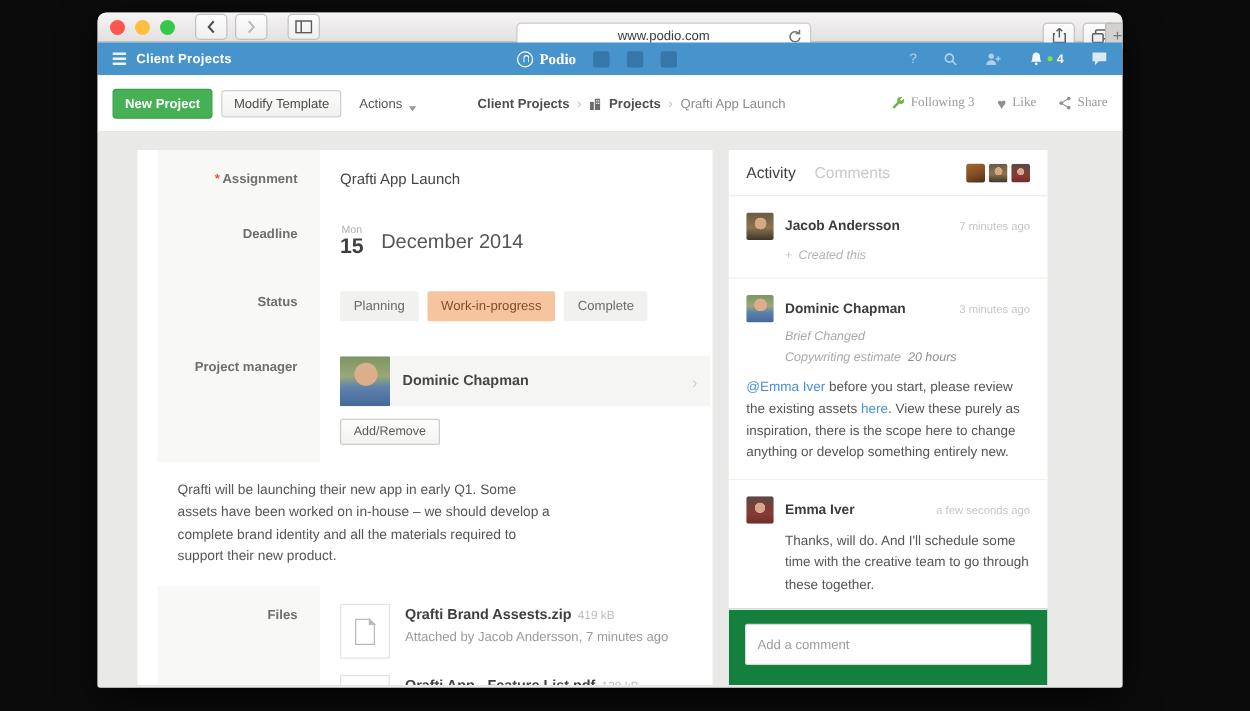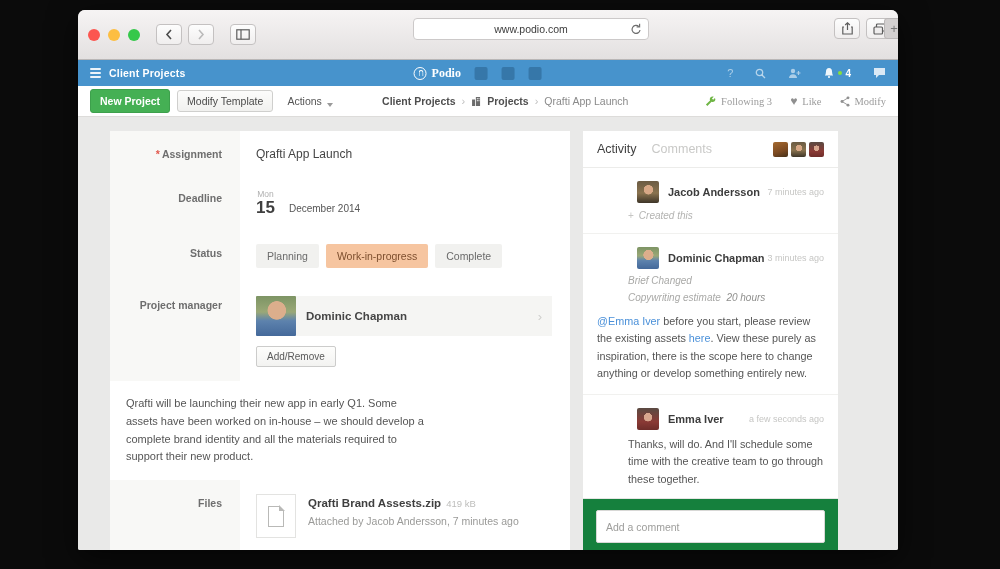--- a/index.html
+++ b/index.html
@@ -6,21 +6,21 @@
   html,body { width:1000px; height:569px; background:#0b0b0b; overflow:hidden;
               font-family:"Liberation Sans","DejaVu Sans",sans-serif; }
   .stage { position:relative; width:1000px; height:569px; }
 
   
   .window { position:absolute; left:78px; top:10px; width:820px; height:540px;
             border-radius:7px 7px 2px 2px; overflow:hidden; background:#e9e9e8;
             box-shadow:0 8px 30px rgba(0,0,0,.6); }
 
   
-  .chrome { position:relative; height:50px; background:linear-gradient(#f6f4f4,#e3e0e0);
+  .chrome { position:relative; height:24px; background:linear-gradient(#f6f4f4,#e3e0e0);
             border-bottom:1px solid #b9b6b6; display:flex; align-items:center; padding:0 10px; }
   .traffic { display:flex; gap:8px; margin-right:16px; }
   .light { width:12px; height:12px; border-radius:50%; }
   .light.red{ background:#fc5650; } .light.yellow{ background:#fdbe41; } .light.green{ background:#35c84a; }
   .chrome-btn { height:21px; min-width:26px; display:flex; align-items:center; justify-content:center;
                 background:linear-gradient(#fdfdfd,#f0eeee); border:1px solid #c4c1c1; border-radius:4px;
                 color:#5d5d5d; font-size:12px; margin-right:6px; }
   .chrome-btn.fwd svg { opacity:.35; }
   .addressbar { position:absolute; left:335px; top:8px; width:236px; height:22px; background:#fff;
                 border:1px solid #ccc9c9; border-radius:4px; display:flex; align-items:center;
@@ -42,21 +42,21 @@
   .logo-ring::after { content:""; position:absolute; left:3.5px; top:2.5px; width:3px; height:5px;
                       border:1.5px solid #fff; border-radius:3px 3px 0 0; border-bottom:none; }
   .appicon { width:13px; height:13px; background:rgba(10,48,80,.28); border-radius:2px; }
   .nav-right { margin-left:auto; display:flex; align-items:center; gap:22px; }
   .nav-ico { color:rgba(255,255,255,.55); font-size:11px; display:flex; align-items:center; }
   .notif { display:flex; align-items:center; gap:3px; }
   .notif .dot { width:4px; height:4px; border-radius:50%; background:#86e03a; }
   .notif .cnt { color:#fff; font-size:10px; font-weight:bold; }
 
   
-  .toolbar { height:31px; background:#fff; border-bottom:1px solid #dddcda; display:flex;
+  .toolbar { height:46px; background:#fff; border-bottom:1px solid #dddcda; display:flex;
              align-items:center; padding:0 12px; position:relative; }
   .btn-green { background:#45b054; color:#fff; font-size:10.5px; font-weight:bold;
                padding:5px 9px; border-radius:3px; border:1px solid #3da04c; }
   .btn-plain { background:linear-gradient(#fcfcfb,#f1f1ef); color:#4a4a4a; font-size:10.5px;
                padding:4px 9px; border-radius:3px; border:1px solid #cfcfcd; margin-left:7px; }
   .actions { margin-left:14px; font-size:10.5px; color:#555; display:flex; align-items:flex-end; gap:5px; }
   .caret-down { width:0; height:0; border-left:3.5px solid transparent; border-right:3.5px solid transparent;
                 border-top:4px solid #9a9a9a; }
   .breadcrumb { position:absolute; left:50%; transform:translateX(-43%); display:flex; align-items:center;
                 gap:6px; font-size:10.5px; color:#555; white-space:nowrap; }
@@ -67,32 +67,32 @@
   .tool-item { display:flex; align-items:center; gap:5px; }
   .heart { color:#8f8f8f; font-size:12px; line-height:1; }
 
   
   .pagebody { position:relative; height:445px; background:#e9e9e8; }
   .card { position:absolute; top:14px; background:#fff; overflow:hidden; }
   .card-form { left:32px; width:460px; height:428px; }
   .card-act  { left:505px; width:255px; height:428px; display:flex; flex-direction:column; }
 
   
-  .frow { display:flex; }
+  .frow { display:flex;padding-left:16px; }
   .frow.fill { flex:1; }
   .flabel { width:130px; flex-shrink:0; background:#f8f8f6; text-align:right;
             padding:17px 18px 0 0; font-size:10.5px; font-weight:bold; color:#6e6e6e; }
   .fvalue { flex:1; padding:14px 16px; }
   .req { color:#e2574c; margin-right:2px; }
   .assignment-val { font-size:12px; color:#454545; padding-top:2px; }
   .date-wrap { display:flex; align-items:flex-end; gap:14px; }
   .date-cal { text-align:center; }
   .date-cal .wd { font-size:8.5px; color:#b0b0b0; }
   .date-cal .dn { font-size:17px; color:#3f3f3f; font-weight:bold; line-height:1; }
-  .date-my { font-size:10px; color:#555; padding-bottom:2px; }
+  .date-my { font-size:16px; color:#555; padding-bottom:2px; }
   .status-row { display:flex; gap:7px; }
   .chip { font-size:10.5px; padding:6px 11px; border-radius:2px; background:#f1f1ef; color:#6a6a6a; }
   .chip.sel { background:#f6c5a0; color:#7d4f2e; }
   .mgr-bar { display:flex; align-items:center; width:296px; }
   .avatar { flex-shrink:0; border-radius:1px; }
   .av40 { width:40px; height:40px; }
   .av22 { width:22px; height:22px; border-radius:2px; }
   .av15 { width:15px; height:15px; border-radius:2px; margin-left:3px; }
   .av-dominic { background:radial-gradient(circle at 52% 36%, #dcae8c 0 27%, rgba(0,0,0,0) 29%),
                 linear-gradient(180deg,#7d9464 0%,#9aa877 40%,#5d82ad 62%,#44699a 100%); }
@@ -121,21 +121,21 @@
   
   .act-head { height:37px; border-bottom:1px solid #ececea; display:flex; align-items:center;
               padding:0 14px; flex-shrink:0; }
   .tab { font-size:12.5px; }
   .tab.on { color:#3f3f3f; }
   .tab.off { color:#c9c9c7; margin-left:15px; }
   .head-avs { margin-left:auto; display:flex; }
   .feed { flex:1; overflow:hidden; }
   .feed-item { padding:13px 14px 12px; border-bottom:1px solid #f1f1ef; }
   .feed-item:last-child { border-bottom:none; }
-  .fi-head { display:flex; align-items:center;margin-left:40px; }
+  .fi-head { display:flex; align-items:center; }
   .fi-name { font-size:11px; font-weight:bold; color:#3c3c3c; margin-left:9px; }
   .fi-time { margin-left:auto; font-size:9px; color:#c6c6c4; }
   .fi-action { margin:7px 0 0 31px; font-size:10px; color:#b3b3b1; font-style:italic; }
   .fi-action .plus { font-style:normal; margin-right:5px; color:#c6c6c4; }
   .fi-change { margin:6px 0 0 31px; font-size:10px; color:#a9a9a7; font-style:italic; }
   .fi-change .chv { color:#8f8f8d; }
   .fi-comment { margin-top:10px; font-size:10.8px; line-height:1.6; color:#555; }
   .fi-comment.indent { margin-left:31px; margin-top:6px; }
   .lnk { color:#4a90d9; }
   .act-foot { flex-shrink:0; background:#15803d; border-top:1px solid #e6e6e4; padding:11px 13px 16px; }
@@ -280,21 +280,21 @@
           <span>Like</span>
         </span>
         <span class="tool-item">
           <svg width="10" height="11" viewBox="0 0 11 12">
               <circle cx="8.8" cy="2" r="1.6" fill="#909090"></circle>
               <circle cx="2.2" cy="6" r="1.6" fill="#909090"></circle>
               <circle cx="8.8" cy="10" r="1.6" fill="#909090"></circle>
               <line x1="2.2" y1="6" x2="8.8" y2="2" stroke="#909090" stroke-width="1"></line>
               <line x1="2.2" y1="6" x2="8.8" y2="10" stroke="#909090" stroke-width="1"></line>
             </svg>
-          <span>Modify</span>
+          <span>Share</span>
         </span>
       </div>
     </div>
 
     <div class="pagebody">
 
       <div class="card card-form">
         <div class="frow">
           <div class="flabel"><span class="req">*</span><span>Assignment</span></div>
           <div class="fvalue">

